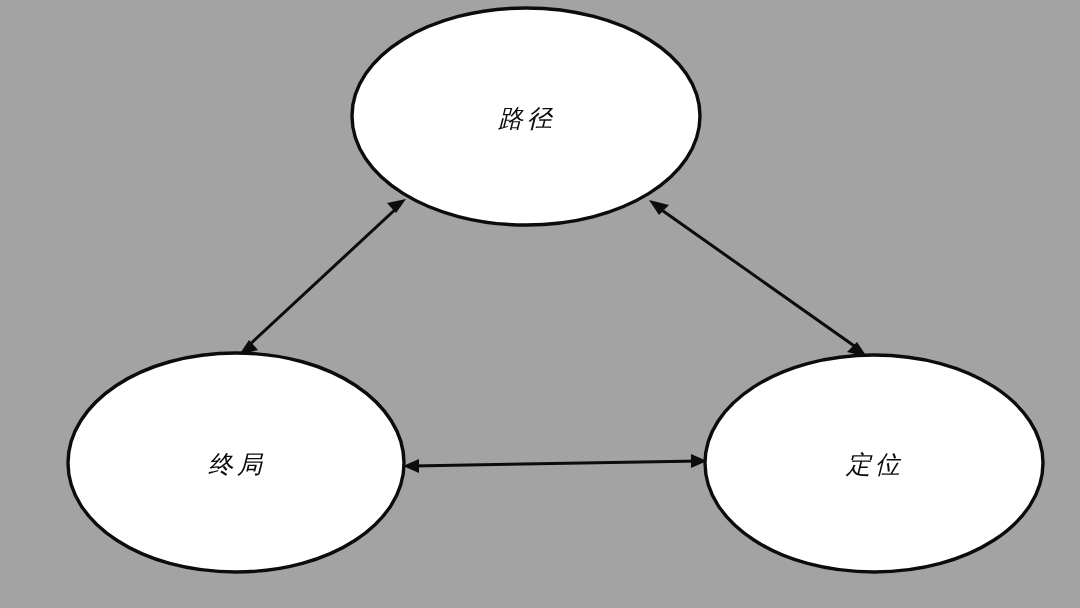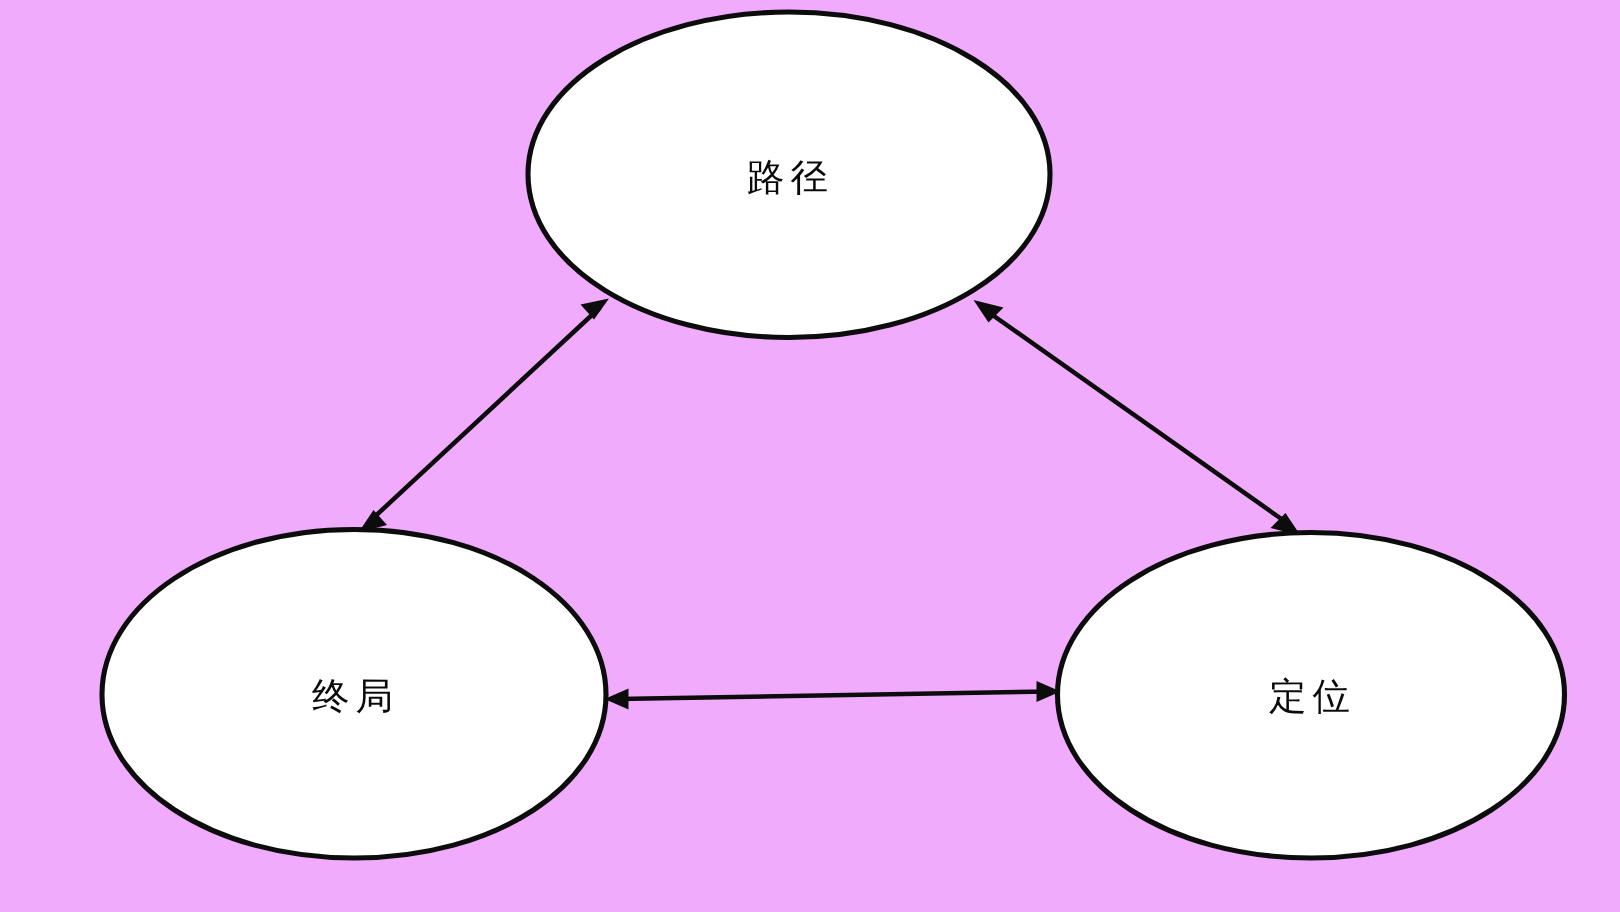--- a/index.html
+++ b/index.html
@@ -11,21 +11,22 @@
   body {
     width: 1080px;
     height: 608px;
     font-family: "DejaVu Serif", "Liberation Serif", serif;
     overflow: hidden;
   }
   #diagram-root {
     position: relative;
     width: 1080px;
     height: 608px;
-    background: #f0abfc;
+    background: #a3a3a3;
+    font-style: italic;
   }
   #diagram-svg {
     position: absolute;
     top: 0;
     left: 0;
     width: 1080px;
     height: 608px;
     display: block;
   }
   .node-ellipse {

